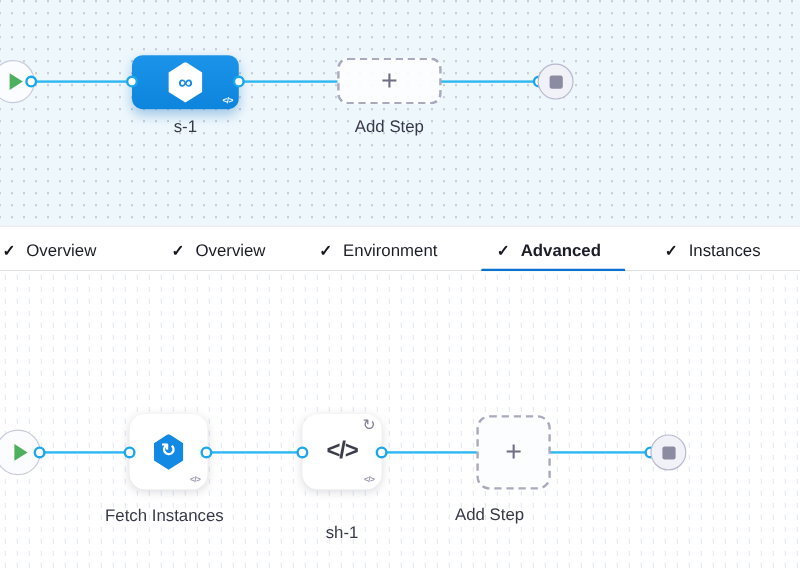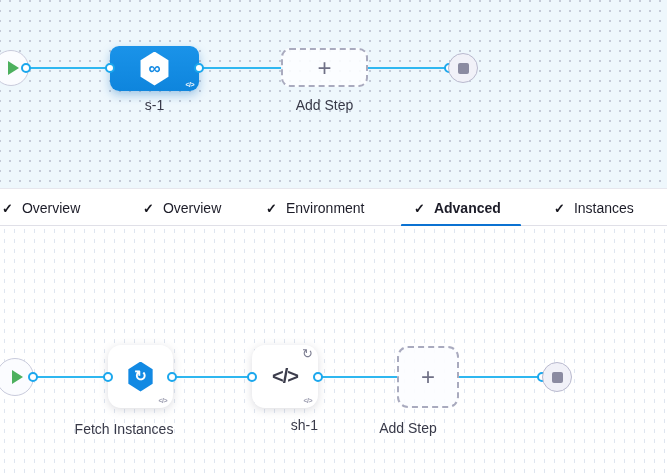--- a/index.html
+++ b/index.html
@@ -168,30 +168,30 @@
     <div class="cdot" style="left:28px; top:146px;"></div>
 
     <div class="step-node" style="left:108px; top:119px;">
       <div class="hex fetch-hex">
         <span class="arrow">↻</span>
       </div>
       <span class="code-mini">&lt;/&gt;</span>
     </div>
     <div class="cdot" style="left:103px; top:146px;"></div>
     <div class="cdot" style="left:167px; top:146px;"></div>
-    <div class="node-label" style="left:59px; top:195px; width:130px;text-align:center;">Fetch Instances</div>
+    <div class="node-label" style="left:72px; top:195px; width:130px;text-align:center;">Fetch Instances</div>
 
     <div class="step-node" style="left:252px; top:119px; width:66px;">
       <span class="loop-icon">↻</span>
       <span class="code-main">&lt;/&gt;</span>
       <span class="code-mini">&lt;/&gt;</span>
     </div>
     <div class="cdot" style="left:247px; top:146px;"></div>
     <div class="cdot" style="left:313px; top:146px;"></div>
-    <div class="node-label" style="left:252px; top:191px; width:66px;text-align:right;">sh-1</div>
+    <div class="node-label" style="left:252px; top:209px; width:66px;">sh-1</div>
 
     <div class="dashed-box" style="left:397px; top:120px; width:62px; height:62px; border-radius:11px;">
       <span class="plus">+</span>
     </div>
     <div class="node-label" style="left:363px; top:194px; width:90px;">Add Step</div>
 
     <div class="cdot" style="left:537px; top:146px;"></div>
     <div class="round-node stop-node" style="left:542px; top:136px; width:30px; height:30px;">
       <div class="stop-sq"></div>
     </div>

